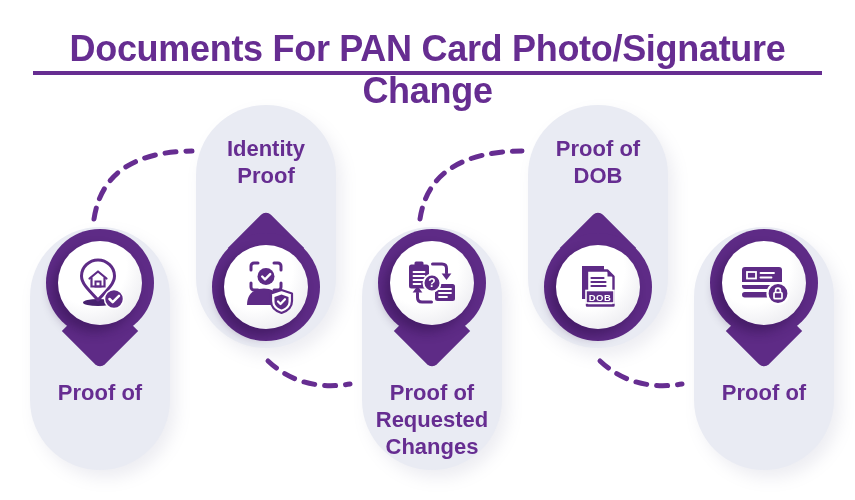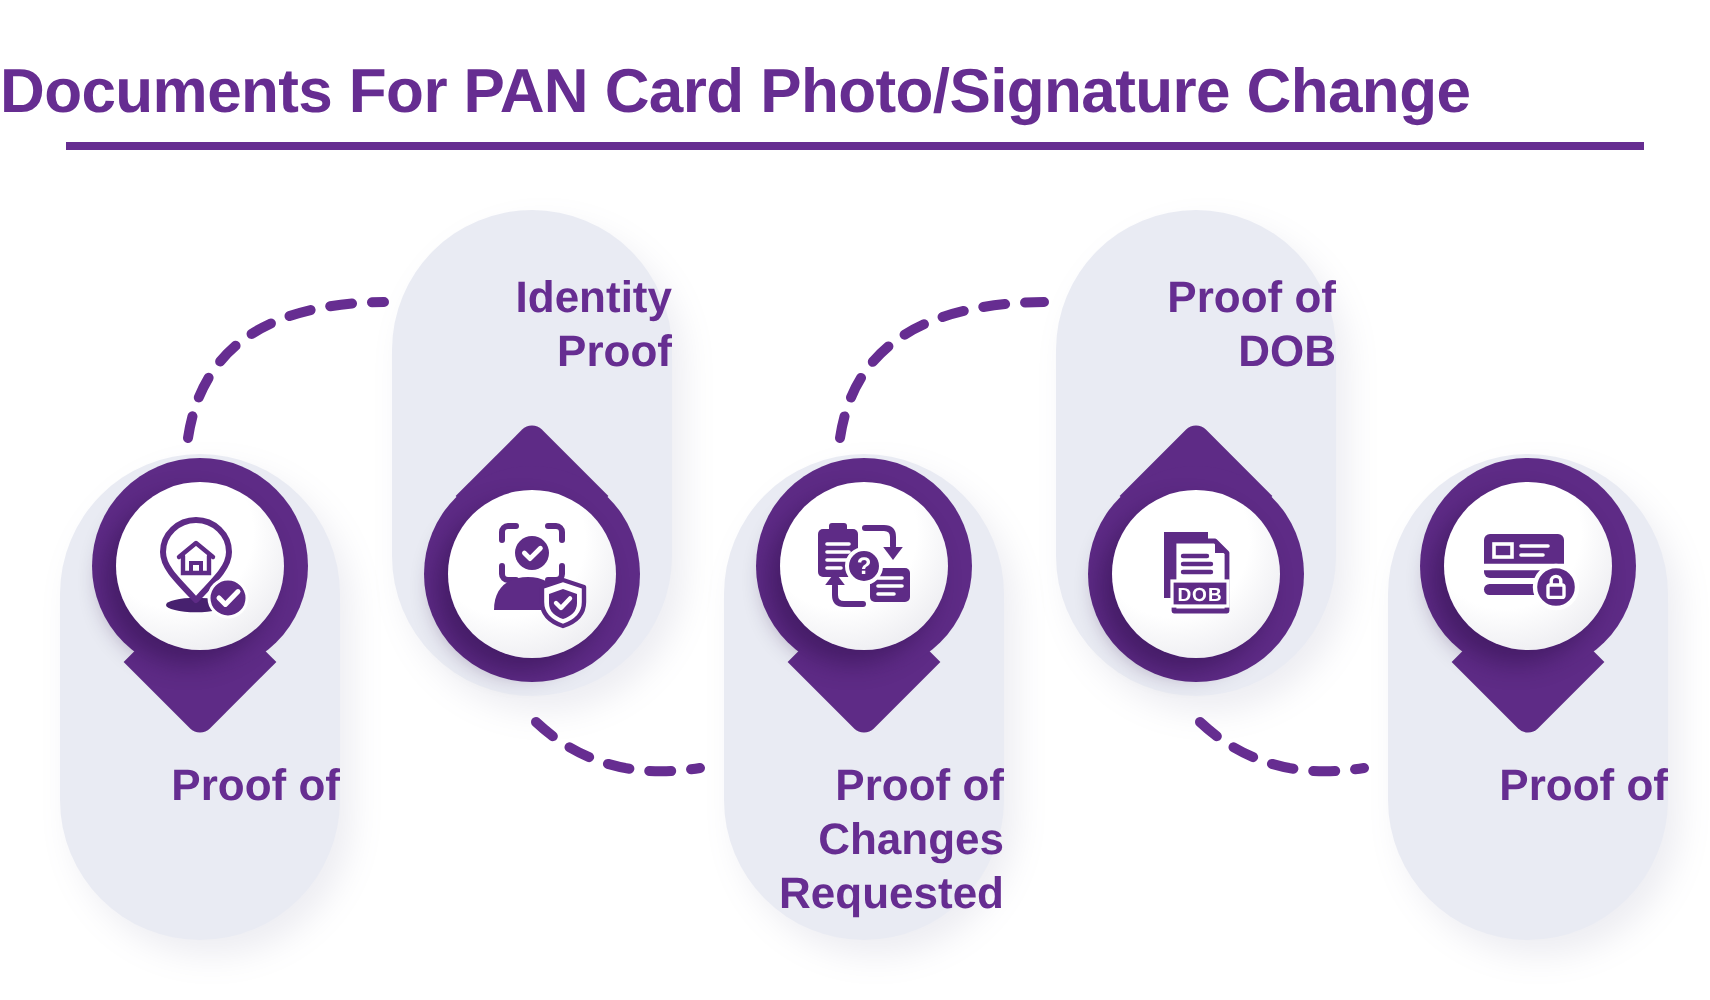--- a/index.html
+++ b/index.html
@@ -1,22 +1,22 @@
 <!DOCTYPE html>
 <html><head>
 <meta charset="utf-8">
 <style>
   html,body{margin:0;padding:0;background:#fff;}
   .canvas{
     position:relative;width:855px;height:500px;background:#fff;overflow:hidden;
     font-family:"Liberation Sans","DejaVu Sans",sans-serif;
   }
   .title{
-    position:absolute;top:28px;left:0;width:100%;
-    font-size:31px;font-weight:700;letter-spacing:-0.3px;color:#662D91;margin:0;
+    position:absolute;top:28px;left:0;width:100%;text-align:center;
+    font-size:36px;font-weight:700;letter-spacing:-0.3px;color:#662D91;margin:0;
   }
   .title-underline{
     position:absolute;top:71px;left:33px;width:789px;height:3.5px;background:#662D91;
   }
   .connectors{position:absolute;left:0;top:0;pointer-events:none;}
 
   .pill{
     position:absolute;width:140px;height:243px;background:#E9EBF3;border-radius:70px;
     box-shadow:6px 8px 16px rgba(125,125,160,.14);
   }
@@ -34,21 +34,21 @@
   .pin-inner{
     position:absolute;left:28px;width:84px;height:84px;border-radius:50%;
     background:radial-gradient(circle at 36% 30%, #ffffff 48%, #ededf1 80%, #dedee4 100%);
     box-shadow:-6px 7px 12px rgba(40,12,66,.45);
     display:flex;align-items:center;justify-content:center;
   }
   .pill.bottom .pin-inner{top:14px;}
   .pill.top .pin-inner{top:140px;}
 
   .item-label{
-    position:absolute;left:0;width:100%;text-align:right;
+    position:absolute;left:0;width:100%;text-align:center;
     font-size:22px;font-weight:700;color:#662D91;line-height:27px;
   }
   .pill.bottom .item-label{top:152px;}
   .pill.top .item-label{top:30px;}
 
   .icon{display:block;}
 </style>
 </head>
 <body>
 
@@ -123,22 +123,22 @@
         <path d="M28.5 9 h9.5 q4.5 0 4.5 4.5 V18" fill="none" stroke="#5E2B86" stroke-width="3" stroke-linecap="round"></path>
         <path d="M37.6 18.5 h9.8 L42.5 25 Z" fill="#5E2B86"></path>
         <path d="M27.5 47 h-9.5 q-4.5 0 -4.5 -4.5 V38" fill="none" stroke="#5E2B86" stroke-width="3" stroke-linecap="round"></path>
         <path d="M8.6 37.5 h9.8 L13.5 31 Z" fill="#5E2B86"></path>
         <circle cx="28" cy="28" r="8.5" fill="#5E2B86" stroke="#fff" stroke-width="2"></circle>
         <text x="28" y="32" text-anchor="middle" font-size="12" font-weight="bold" fill="#fff" font-family="Liberation Sans, sans-serif">?</text>
       </svg>
     </div>
     <div class="item-label">
       <div>Proof of</div>
+      <div>Requested</div>
       <div>Changes</div>
-      <div>Requested</div>
     </div>
   </div>
 
   <div class="pill top" style="left:528px">
     <div class="pin-point"></div>
     <div class="pin-circle"></div>
     <div class="pin-inner">
       <svg class="icon" width="56" height="56" viewBox="0 0 56 56">
         <rect x="12" y="7" width="22" height="33" fill="#5E2B86"></rect>
         <path d="M17 11.5 H37.5 L43.5 17.5 V46.5 H17 Z" fill="#fff" stroke="#5E2B86" stroke-width="2.4" stroke-linejoin="round"></path>

